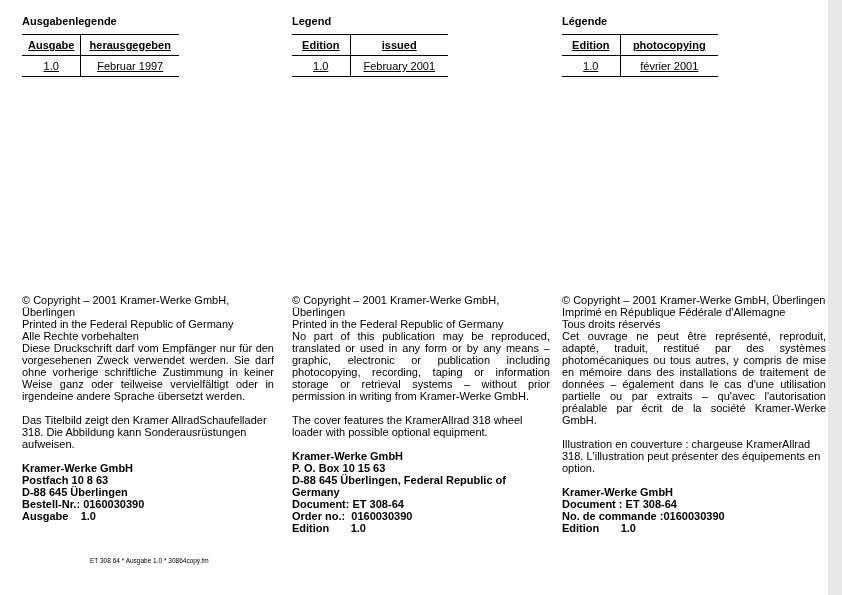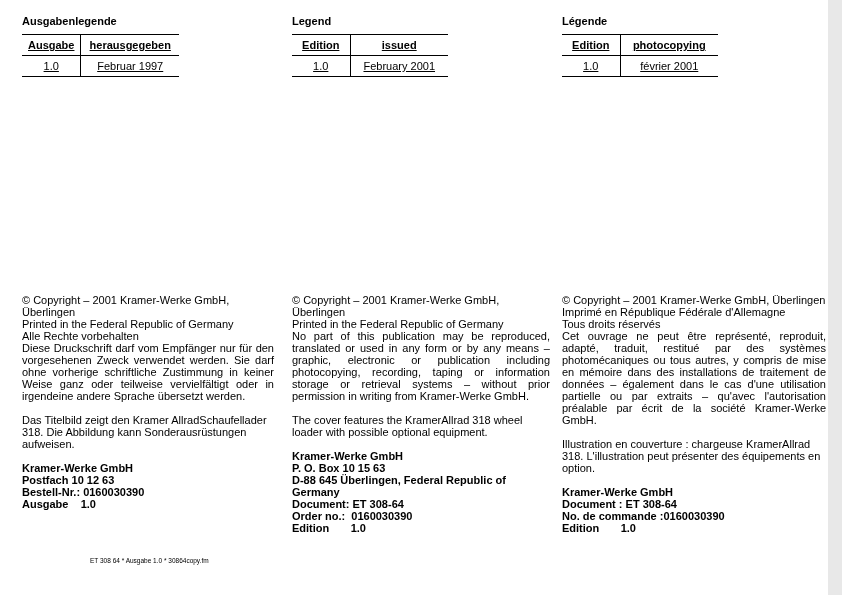--- a/index.html
+++ b/index.html
@@ -137,21 +137,22 @@
   </div>
 
   <div class="textcol c0">
     <p class="line">© Copyright – 2001 Kramer-Werke GmbH, Überlingen</p>
     <p class="line">Printed in the Federal Republic of Germany</p>
     <p class="line">Alle Rechte vorbehalten</p>
     <p class="notice">Diese Druckschrift darf vom Empfänger nur für den vorgesehenen Zweck verwendet werden. Sie darf ohne vorherige schriftliche Zustimmung in keiner Weise ganz oder teilweise vervielfältigt oder in irgendeine andere Sprache übersetzt werden.</p>
     <p class="covernote">Das Titelbild zeigt den Kramer AllradSchaufellader 318. Die Abbildung kann Sonderausrüstungen aufweisen.</p>
     <div class="address">
       <p class="addr">Kramer-Werke GmbH</p>
-      <p class="addr">Postfach 10 12 63</p>
+      <p class="addr">Postfach 10 8 63</p>
+      <p class="addr">D-88 645 Überlingen</p>
       <p class="addr">Bestell-Nr.: 0160030390</p>
       <p class="addr">Ausgabe    1.0</p>
     </div>
   </div>
 
   <div class="textcol c1">
     <p class="line">© Copyright – 2001 Kramer-Werke GmbH, Überlingen</p>
     <p class="line">Printed in the Federal Republic of Germany</p>
     <p class="notice">No part of this publication may be reproduced, translated or used in any form or by any means – graphic, electronic or publication including photocopying, recording, taping or information storage or retrieval systems – without prior permission in writing from Kramer-Werke GmbH.</p>
     <p class="covernote">The cover features the KramerAllrad 318 wheel loader with possible optional equipment.</p>

